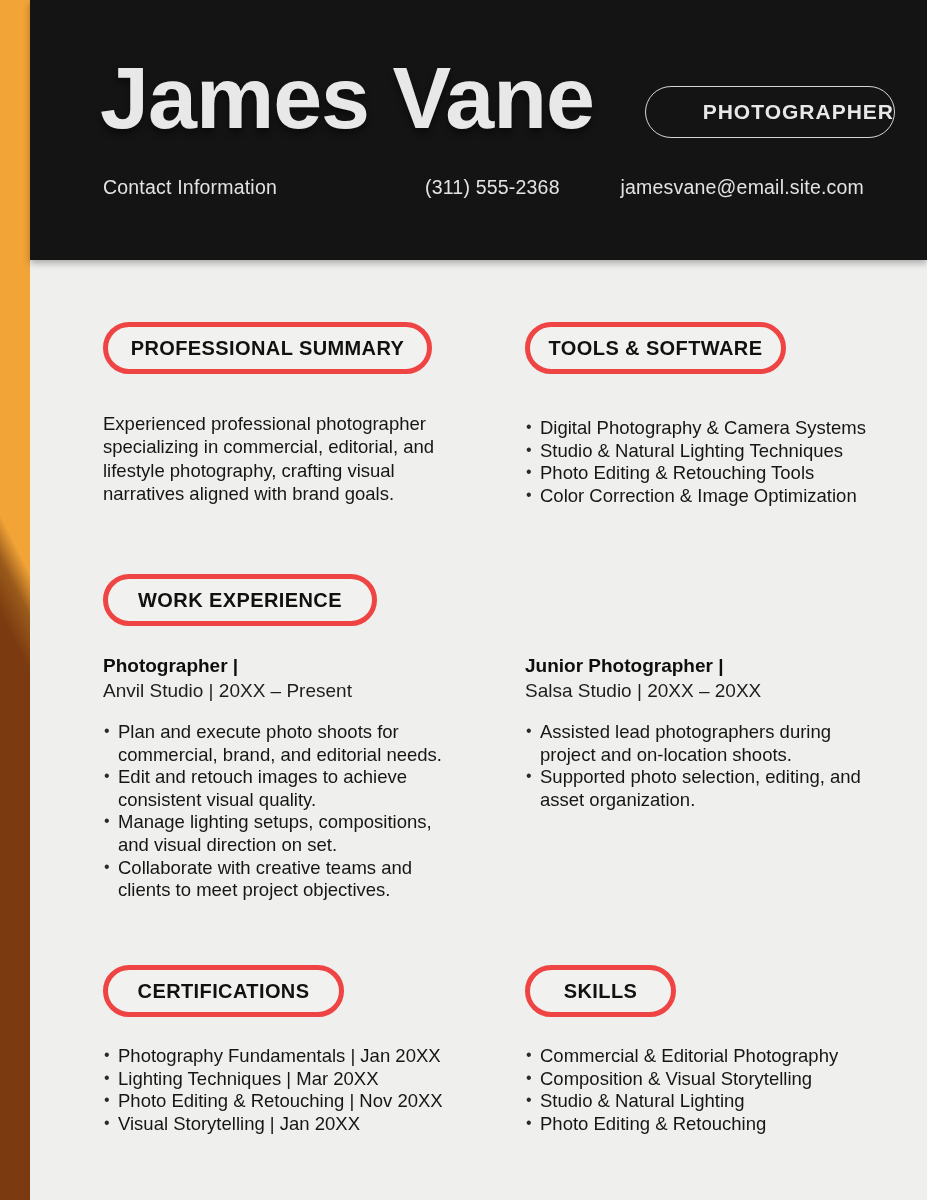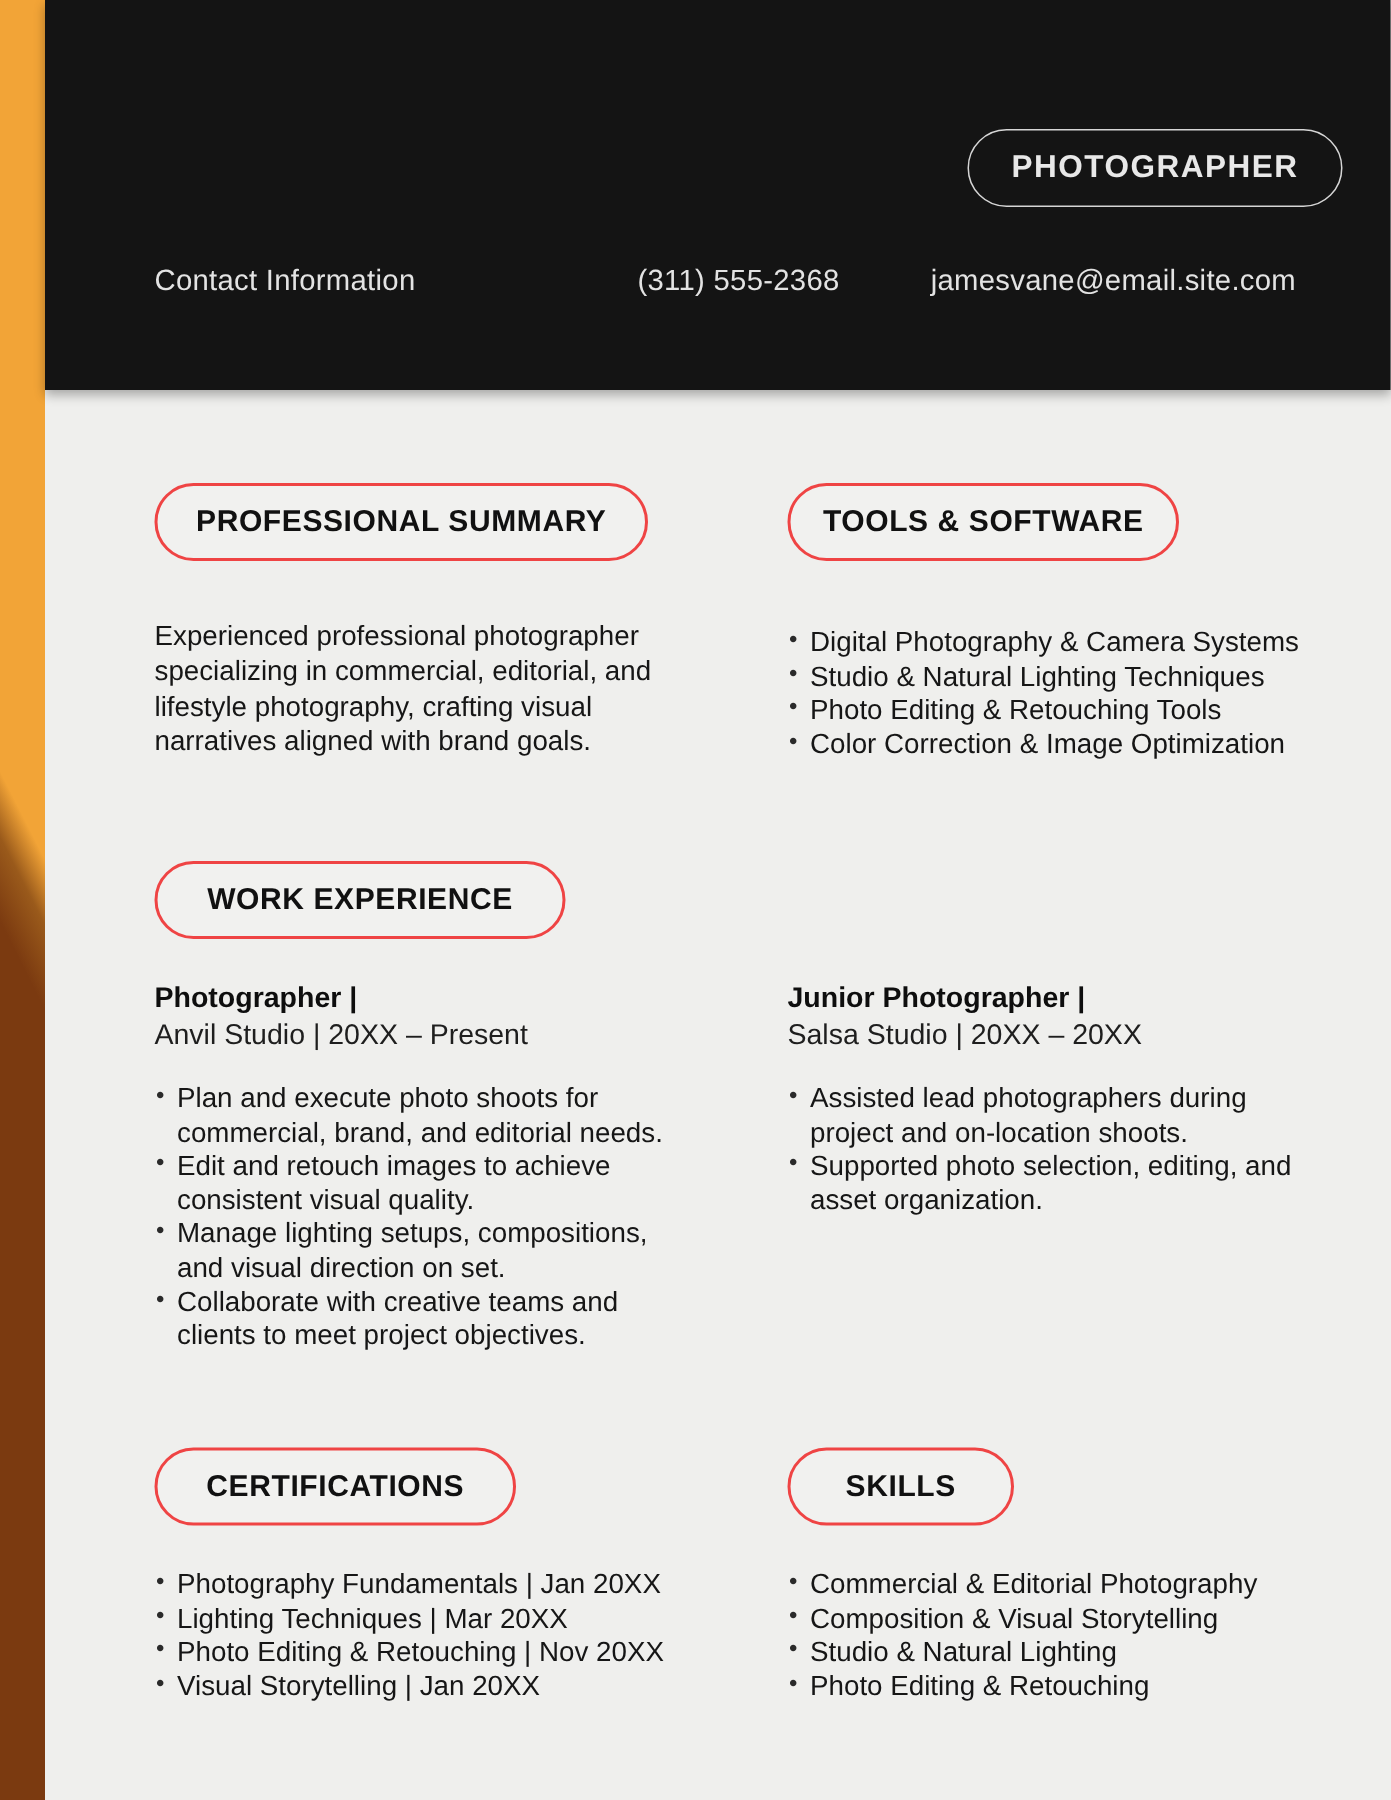--- a/index.html
+++ b/index.html
@@ -28,37 +28,37 @@
     position: absolute; left: 70px; top: 50px;
     font-size: 88px; font-weight: bold; line-height: 96px;
     color: #E8E8E8; letter-spacing: -1px;
     text-shadow: 0 5px 7px rgba(0,0,0,0.45);
     white-space: nowrap;
   }
   .role-badge {
     position: absolute; right: 32px; top: 86px;
     width: 250px; height: 52px; border-radius: 26px;
     border: 1.5px solid #D6D6D6;
-    display: flex; align-items: center; justify-content: center;
+    display: flex; align-items: center; justify-content: flex-end;
   }
   .role-badge span {
     font-size: 21px; font-weight: bold; letter-spacing: 1px; color: #E8E8E8;
   }
   .contact-label, .contact-phone, .contact-email {
     position: absolute; top: 176px;
     font-size: 19.5px; color: #E3E3E3; letter-spacing: 0.2px; white-space: nowrap;
   }
   .contact-label { left: 73px; }
   .contact-phone { left: 395px; }
   .contact-email { right: 63px; }
 
   
   .pill {
     position: absolute; height: 52px; border-radius: 27px;
-    border: 2px solid #ef4444; background: #F1F1EF;
+    border: 5px solid #ef4444; background: #F1F1EF;
     display: flex; align-items: center; justify-content: center;
   }
   .pill span {
     font-size: 20px; font-weight: bold; letter-spacing: 0.4px; color: #111; white-space: nowrap;
   }
   .pill-summary { left: 103px; top: 322px; width: 329px; }
   .pill-tools   { left: 525px; top: 322px; width: 261px; }
   .pill-work    { left: 103px; top: 574px; width: 274px; }
   .pill-certs   { left: 103px; top: 965px; width: 241px; }
   .pill-skills  { left: 525px; top: 965px; width: 151px; }
@@ -90,20 +90,21 @@
   .job-meta { font-weight: normal; color: #1E1E1E; }
 </style>
 </head>
 <body>
 
 <div class="page">
 
   <div class="stripe"></div>
 
   <header class="header">
+    <h1 class="name-title">James Vane</h1>
     <div class="role-badge">
       <span>PHOTOGRAPHER</span>
     </div>
     <span class="contact-label">Contact Information</span>
     <span class="contact-phone">(311) 555-2368</span>
     <span class="contact-email">jamesvane@email.site.com</span>
   </header>
 
   <main>
 

